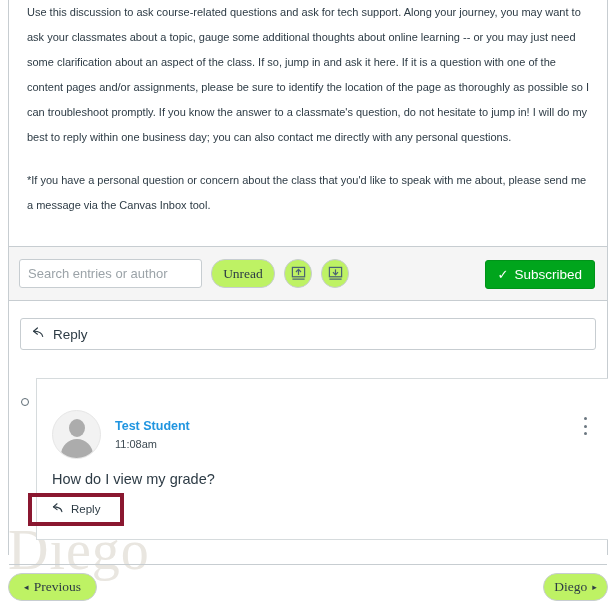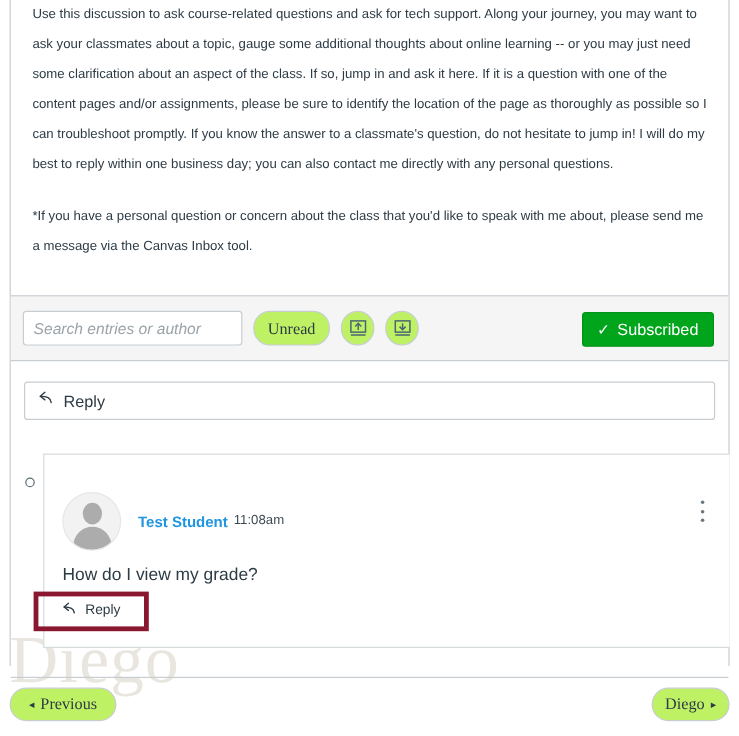--- a/index.html
+++ b/index.html
@@ -80,21 +80,20 @@
     height: 29px;
     box-sizing: border-box;
     border: 1px solid #C7CDD1;
     border-radius: 3px;
     background: #ffffff;
     font-family: "Liberation Sans", sans-serif;
     font-size: 13px;
     color: #2D3B45;
     padding: 0 8px;
     outline: none;
-    font-style: italic;
   }
   .search-input::placeholder { color: #9BA3A8; }
 
   .btn {
     box-sizing: border-box;
     border: 1px solid #C7CDD1;
     border-radius: 14px;
     background: #bef264;
     color: #2D3B45;
     font-family: Liberation Serif, serif;
@@ -221,20 +220,21 @@
     left: 50%;
     top: 28px;
     transform: translateX(-50%);
     width: 32px;
     height: 26px;
     background: #ACACAC;
     border-radius: 16px 16px 0 0;
   }
   .author-block {
     display: flex;
+    flex-direction: column;
     gap: 5px;
   }
   .author-name {
     font-size: 12.5px;
     font-weight: bold;
     color: #2095E0;
     cursor: pointer;
   }
   .entry-time {
     font-size: 11px;

